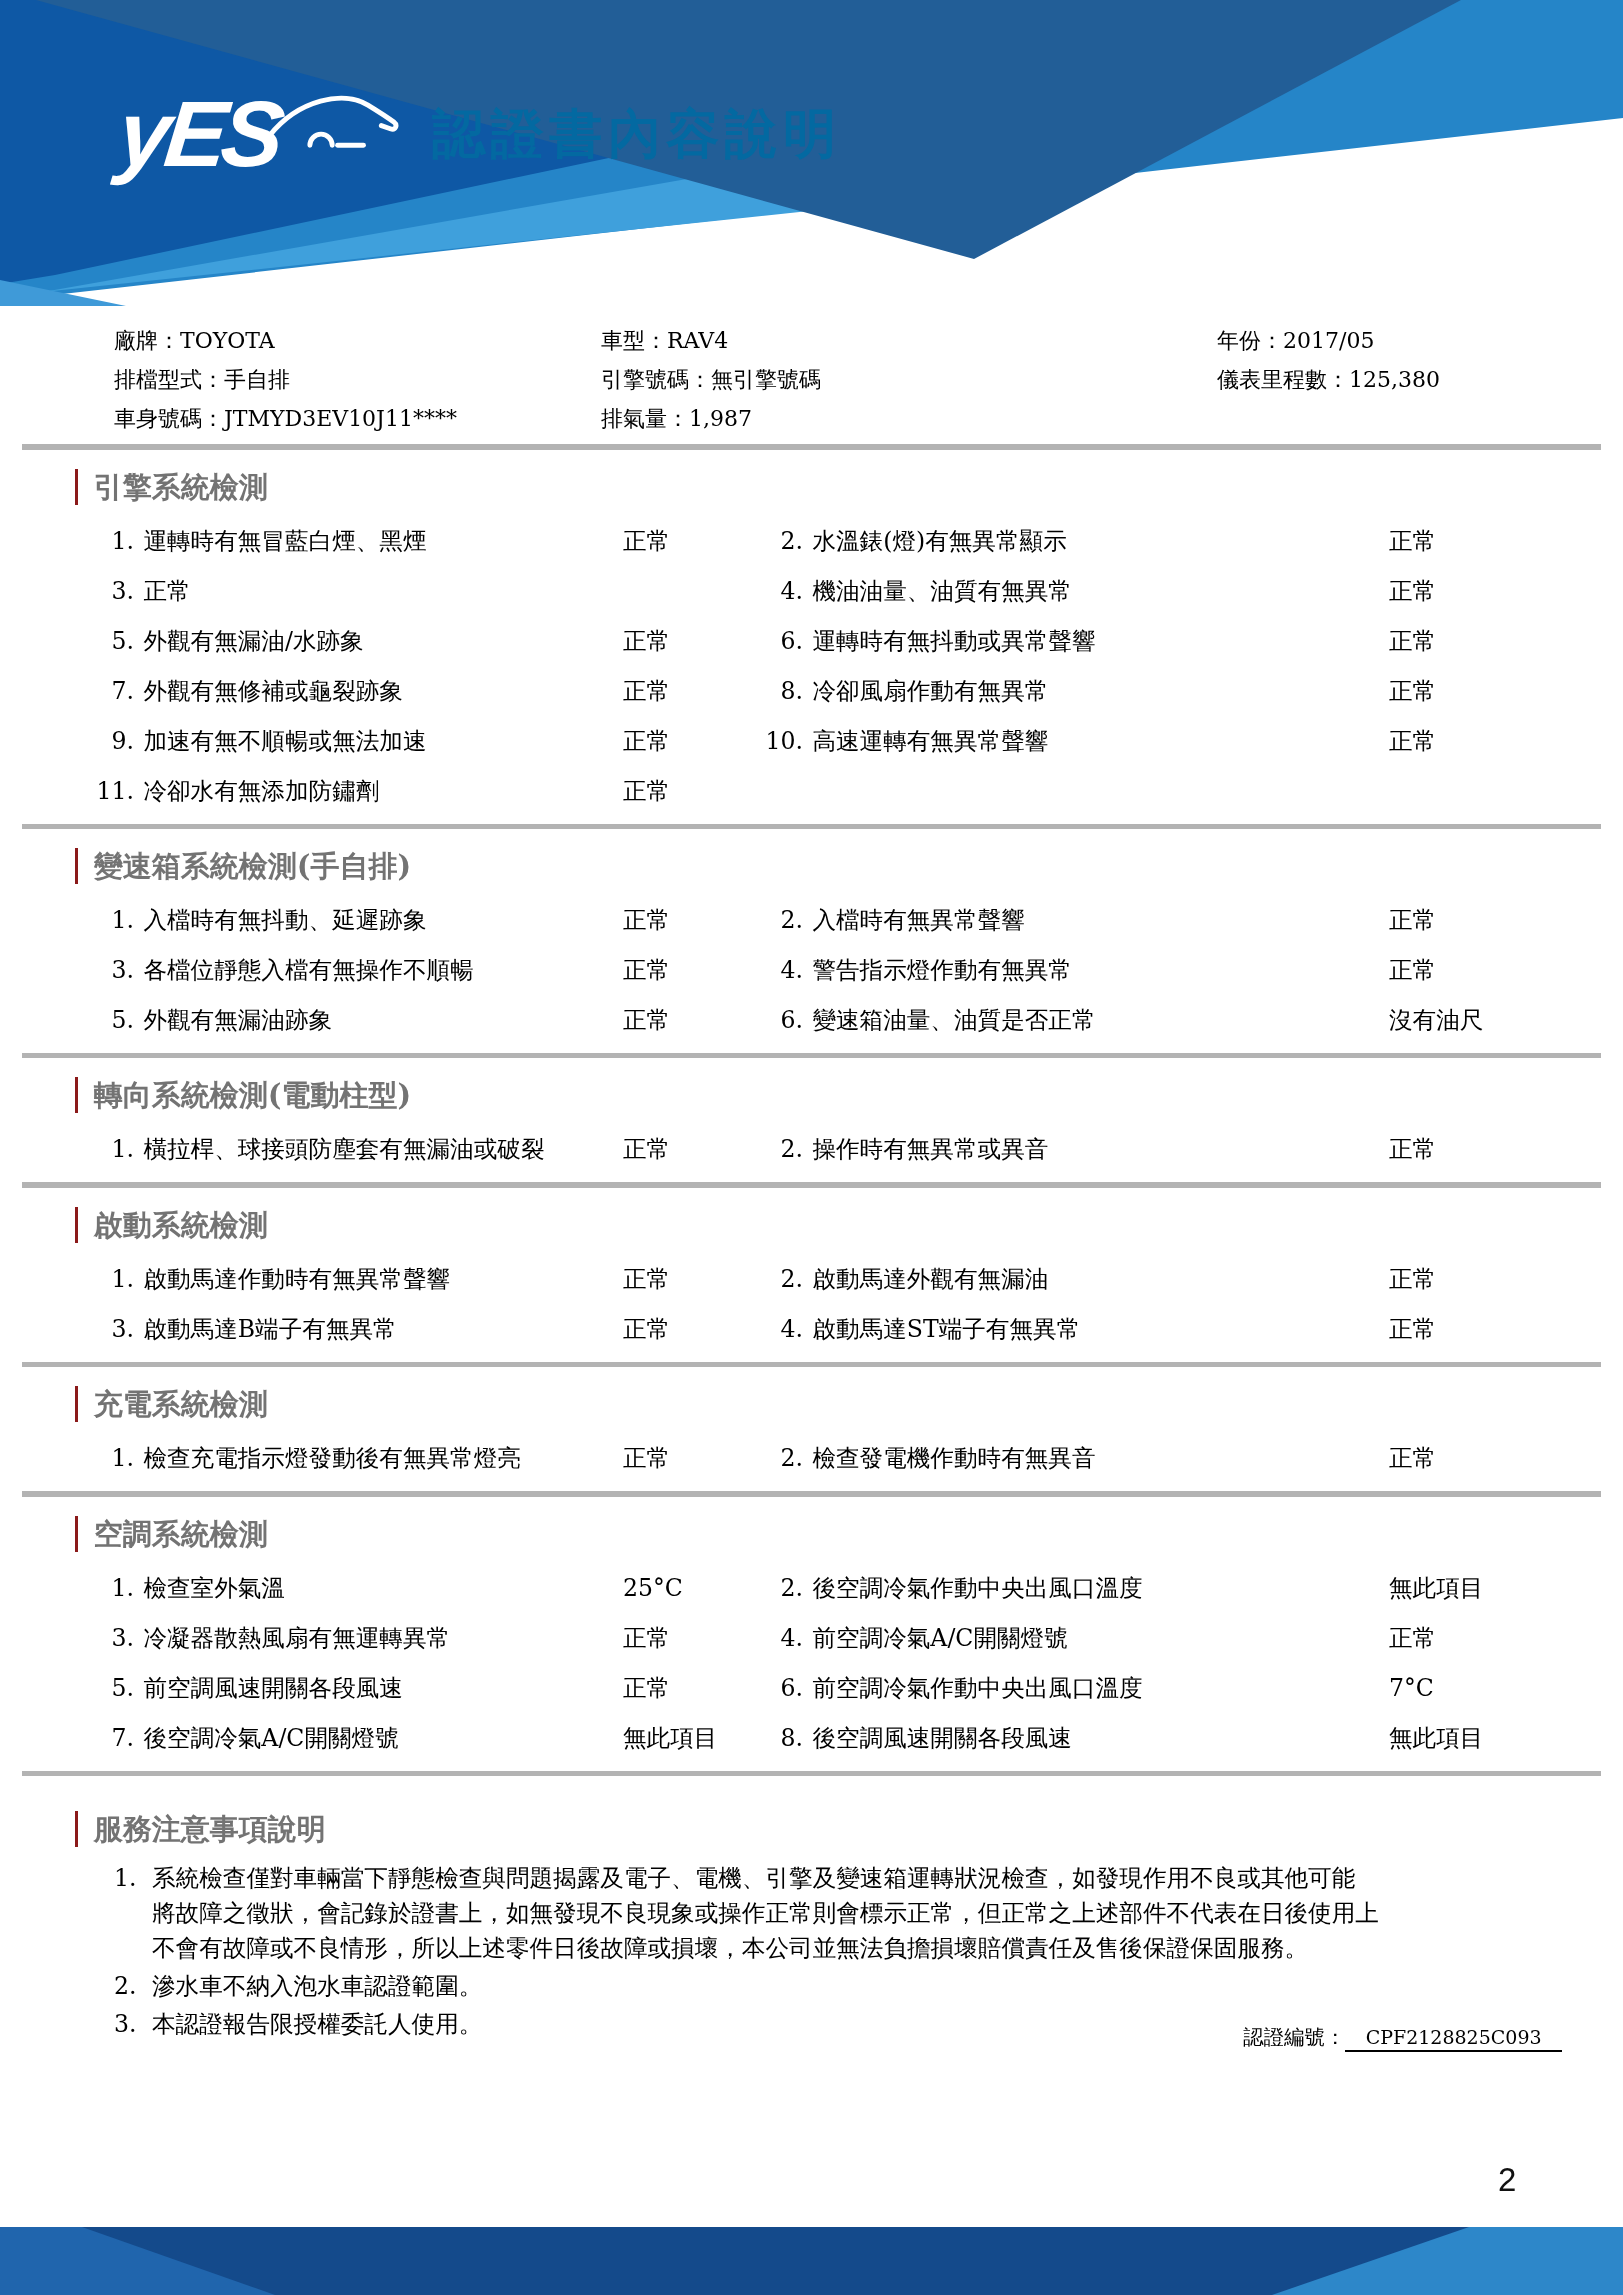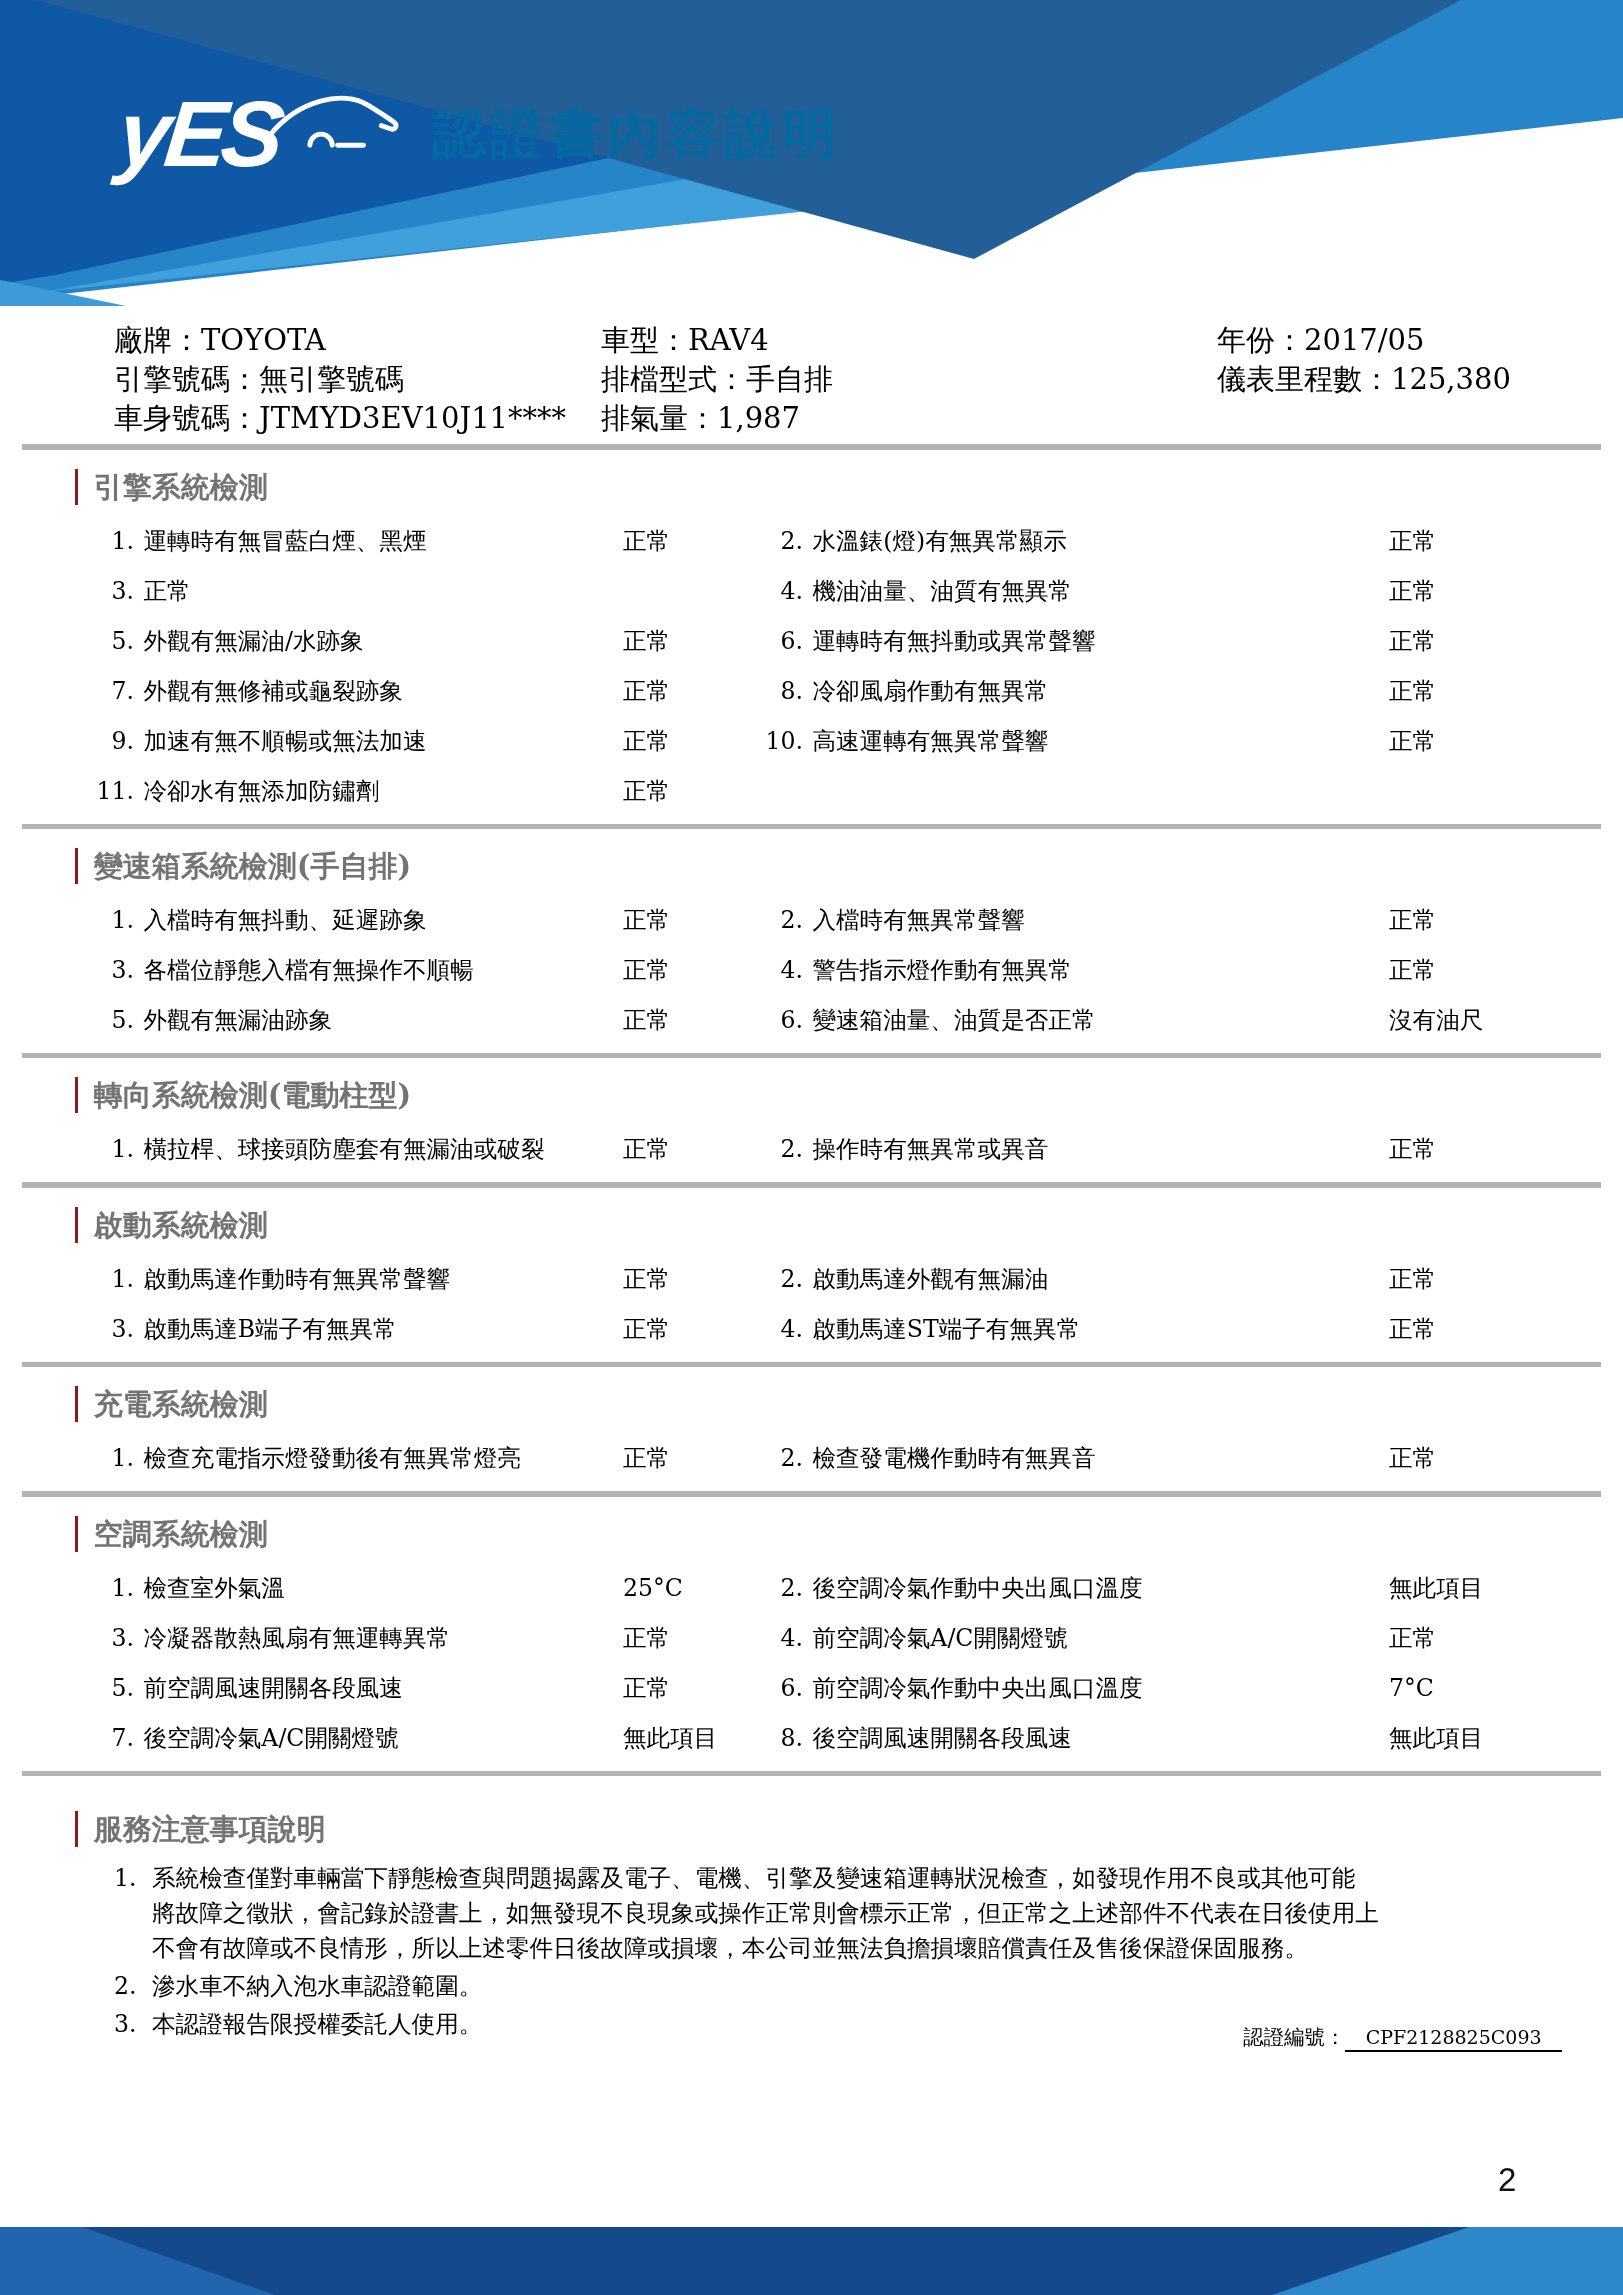--- a/index.html
+++ b/index.html
@@ -17,21 +17,21 @@
   .hdr-content{position:absolute;left:119px;top:88px;display:flex;align-items:center;}
   .logo-text{font-family:"Liberation Sans",sans-serif;font-style:italic;font-weight:900;
              font-size:93px;line-height:1;color:#fff;letter-spacing:-5.5px;transform:skewX(-6deg);}
   .logo-car{margin-left:-11px;margin-top:-30px;}
   .hdr-title{font-size:53px;font-weight:700;color:#0369a1;letter-spacing:5.5px;margin-left:31px;
              white-space:nowrap;}
 
   
   .content{position:absolute;top:313px;left:0;width:1623px;}
   .info-grid{display:grid;grid-template-columns:487px 616px 1fr;padding:7.9px 23.6px 6.3px 114px;
-             font-size:29px;}
+             font-size:22px;}
   .info-grid .cell{line-height:39px;white-space:nowrap;}
   .divider{height:5.5px;background:#b3b3b3;margin:0 22px;}
   .section-title{margin:19px 0 0 75px;font-size:29px;font-weight:700;color:#737373;
                  border-left:3.9px solid #8b1a1a;padding-left:15.7px;line-height:36px;white-space:nowrap;}
   .items{padding:11px 0 7.9px 0;}
   .item-row{display:flex;align-items:center;height:50px;font-size:23.6px;}
   .half{display:flex;align-items:center;box-sizing:border-box;}
   .half.l{width:757px;padding-left:88px;}
   .half.r{width:785px;}
   .it-num{width:46px;text-align:right;padding-right:9.4px;white-space:nowrap;}
@@ -82,22 +82,22 @@
       <span class="hdr-title">認證書內容說明</span>
     </div>
   </div>
 
   <div class="content">
 
     <div class="info-grid" id="vehicle-info">
         <div class="cell">廠牌：TOYOTA</div>
         <div class="cell">車型：RAV4</div>
         <div class="cell">年份：2017/05</div>
+        <div class="cell">排檔型式：手自排</div>
         <div class="cell">引擎號碼：無引擎號碼</div>
-        <div class="cell">排檔型式：手自排</div>
         <div class="cell">儀表里程數：125,380</div>
         <div class="cell">車身號碼：JTMYD3EV10J11****</div>
         <div class="cell">排氣量：1,987</div>
       </div>
     <div class="divider"></div>
 
     <div id="sections">
         <div class="section-title">引擎系統檢測</div>
         <div class="items">
           <div class="item-row">

